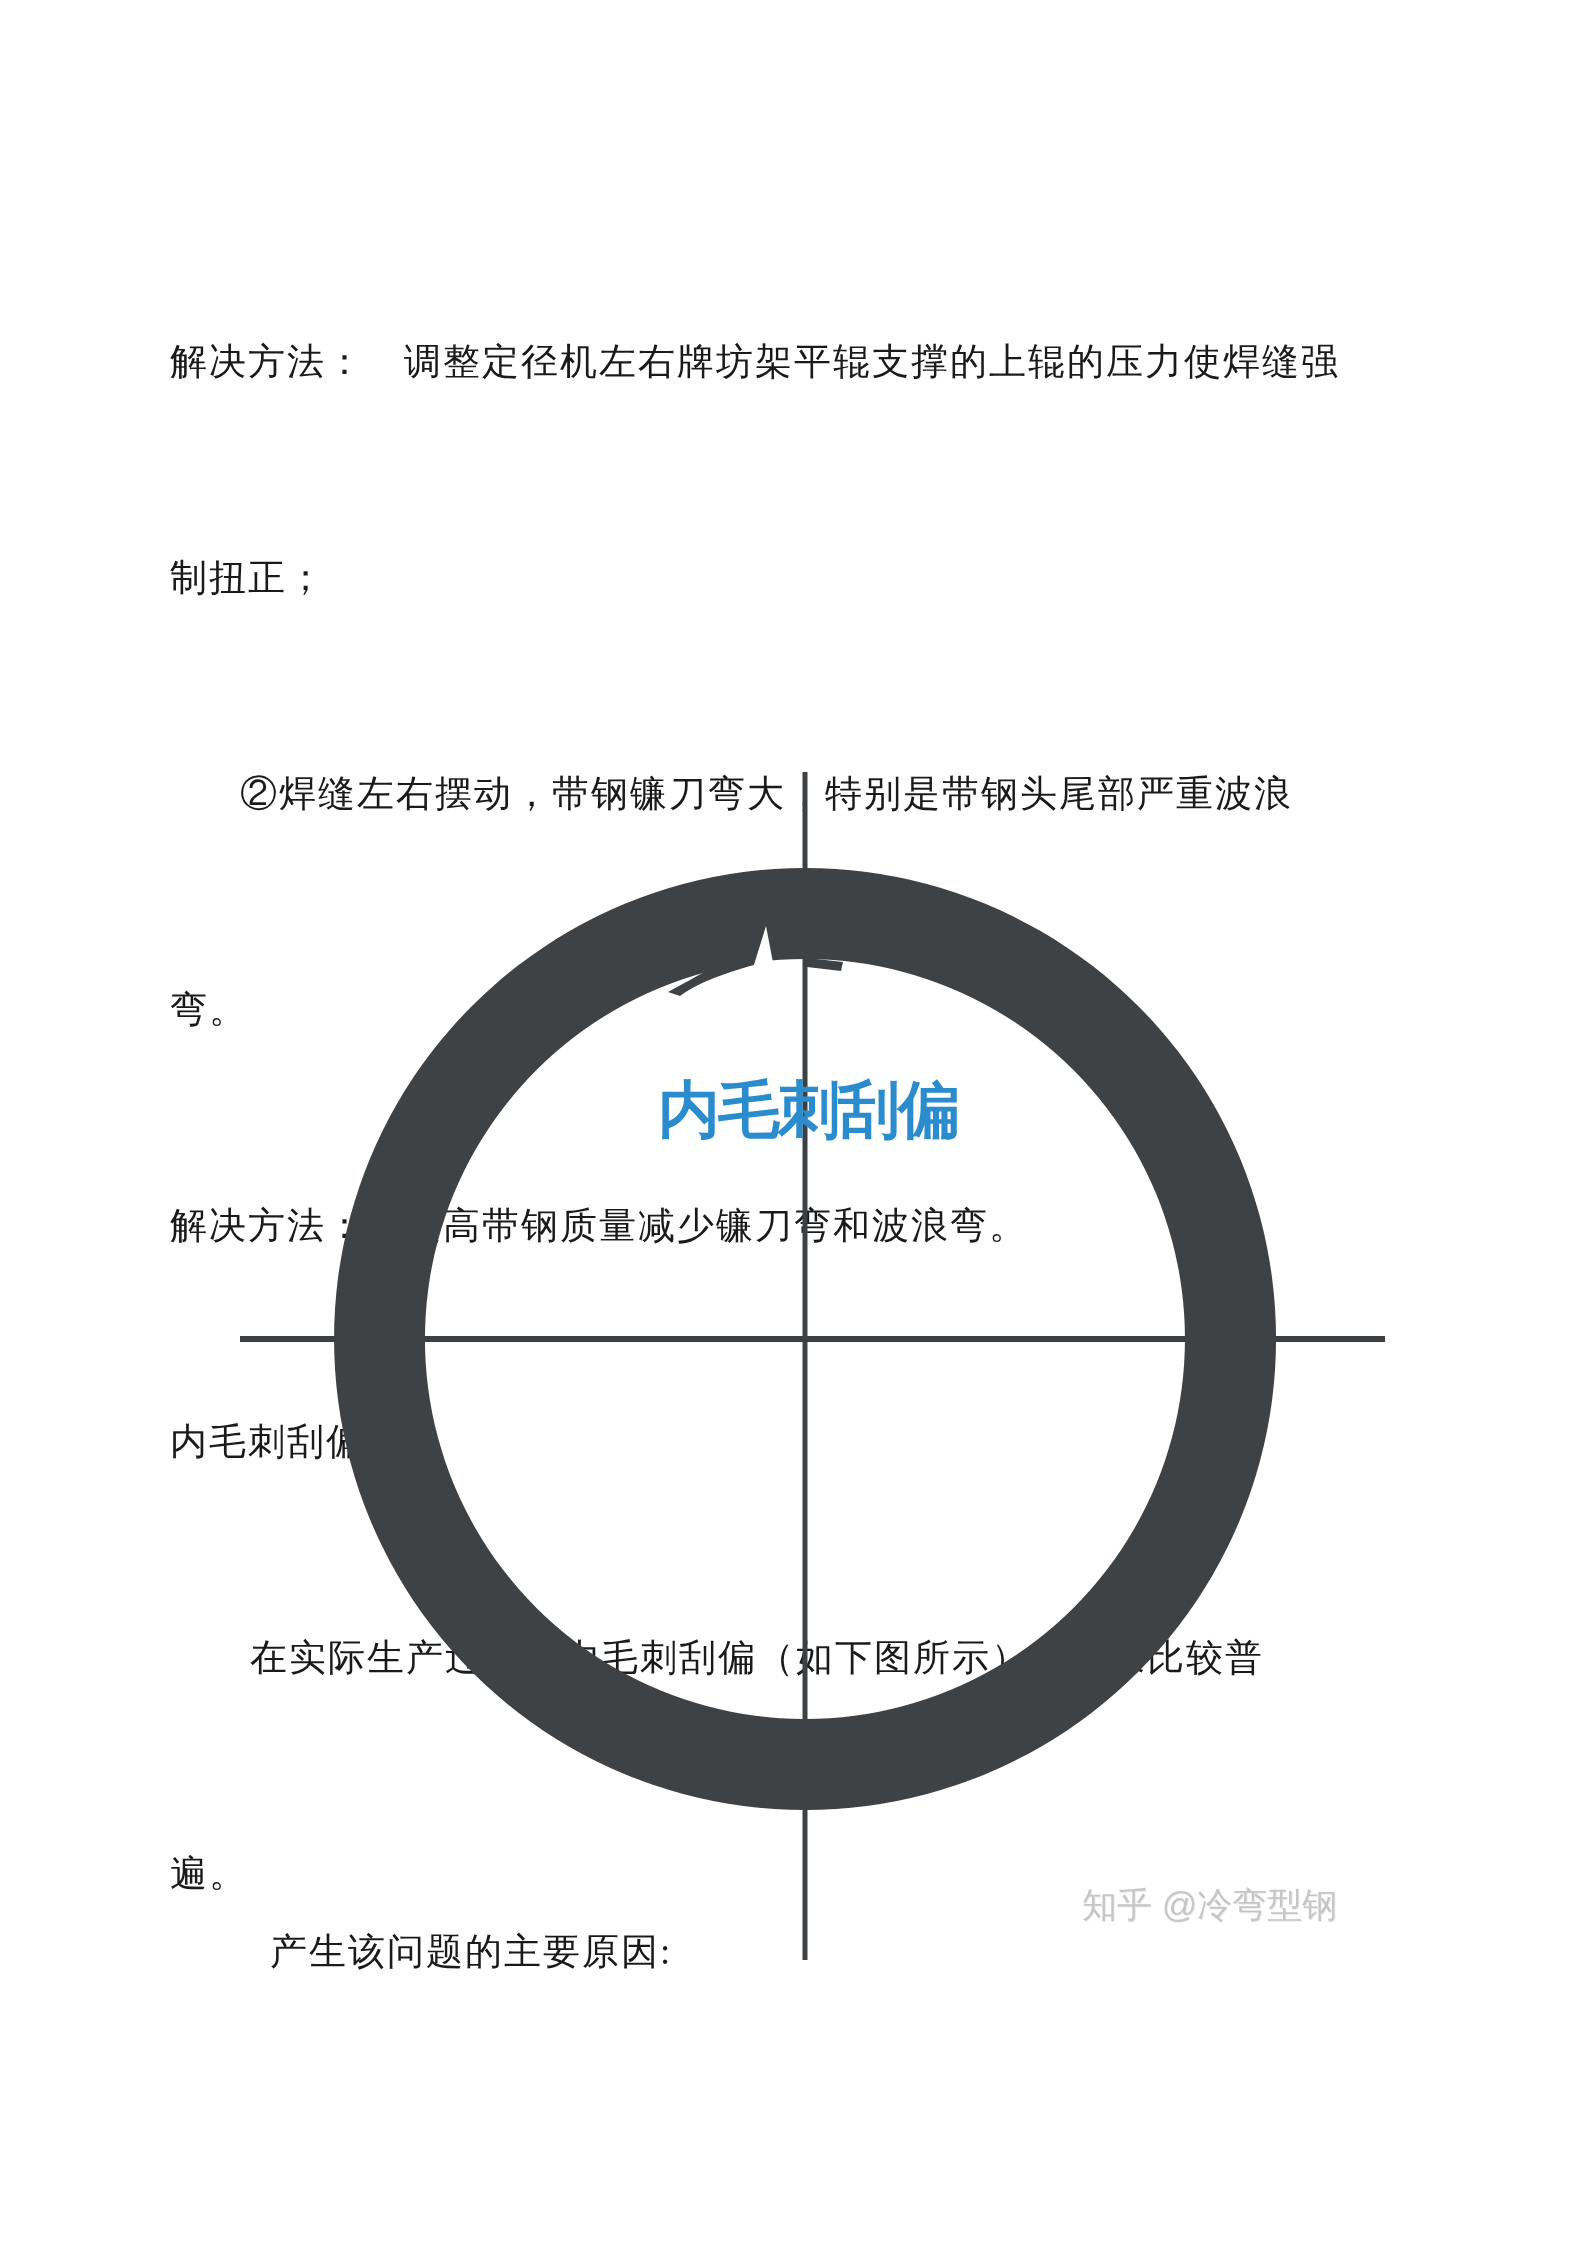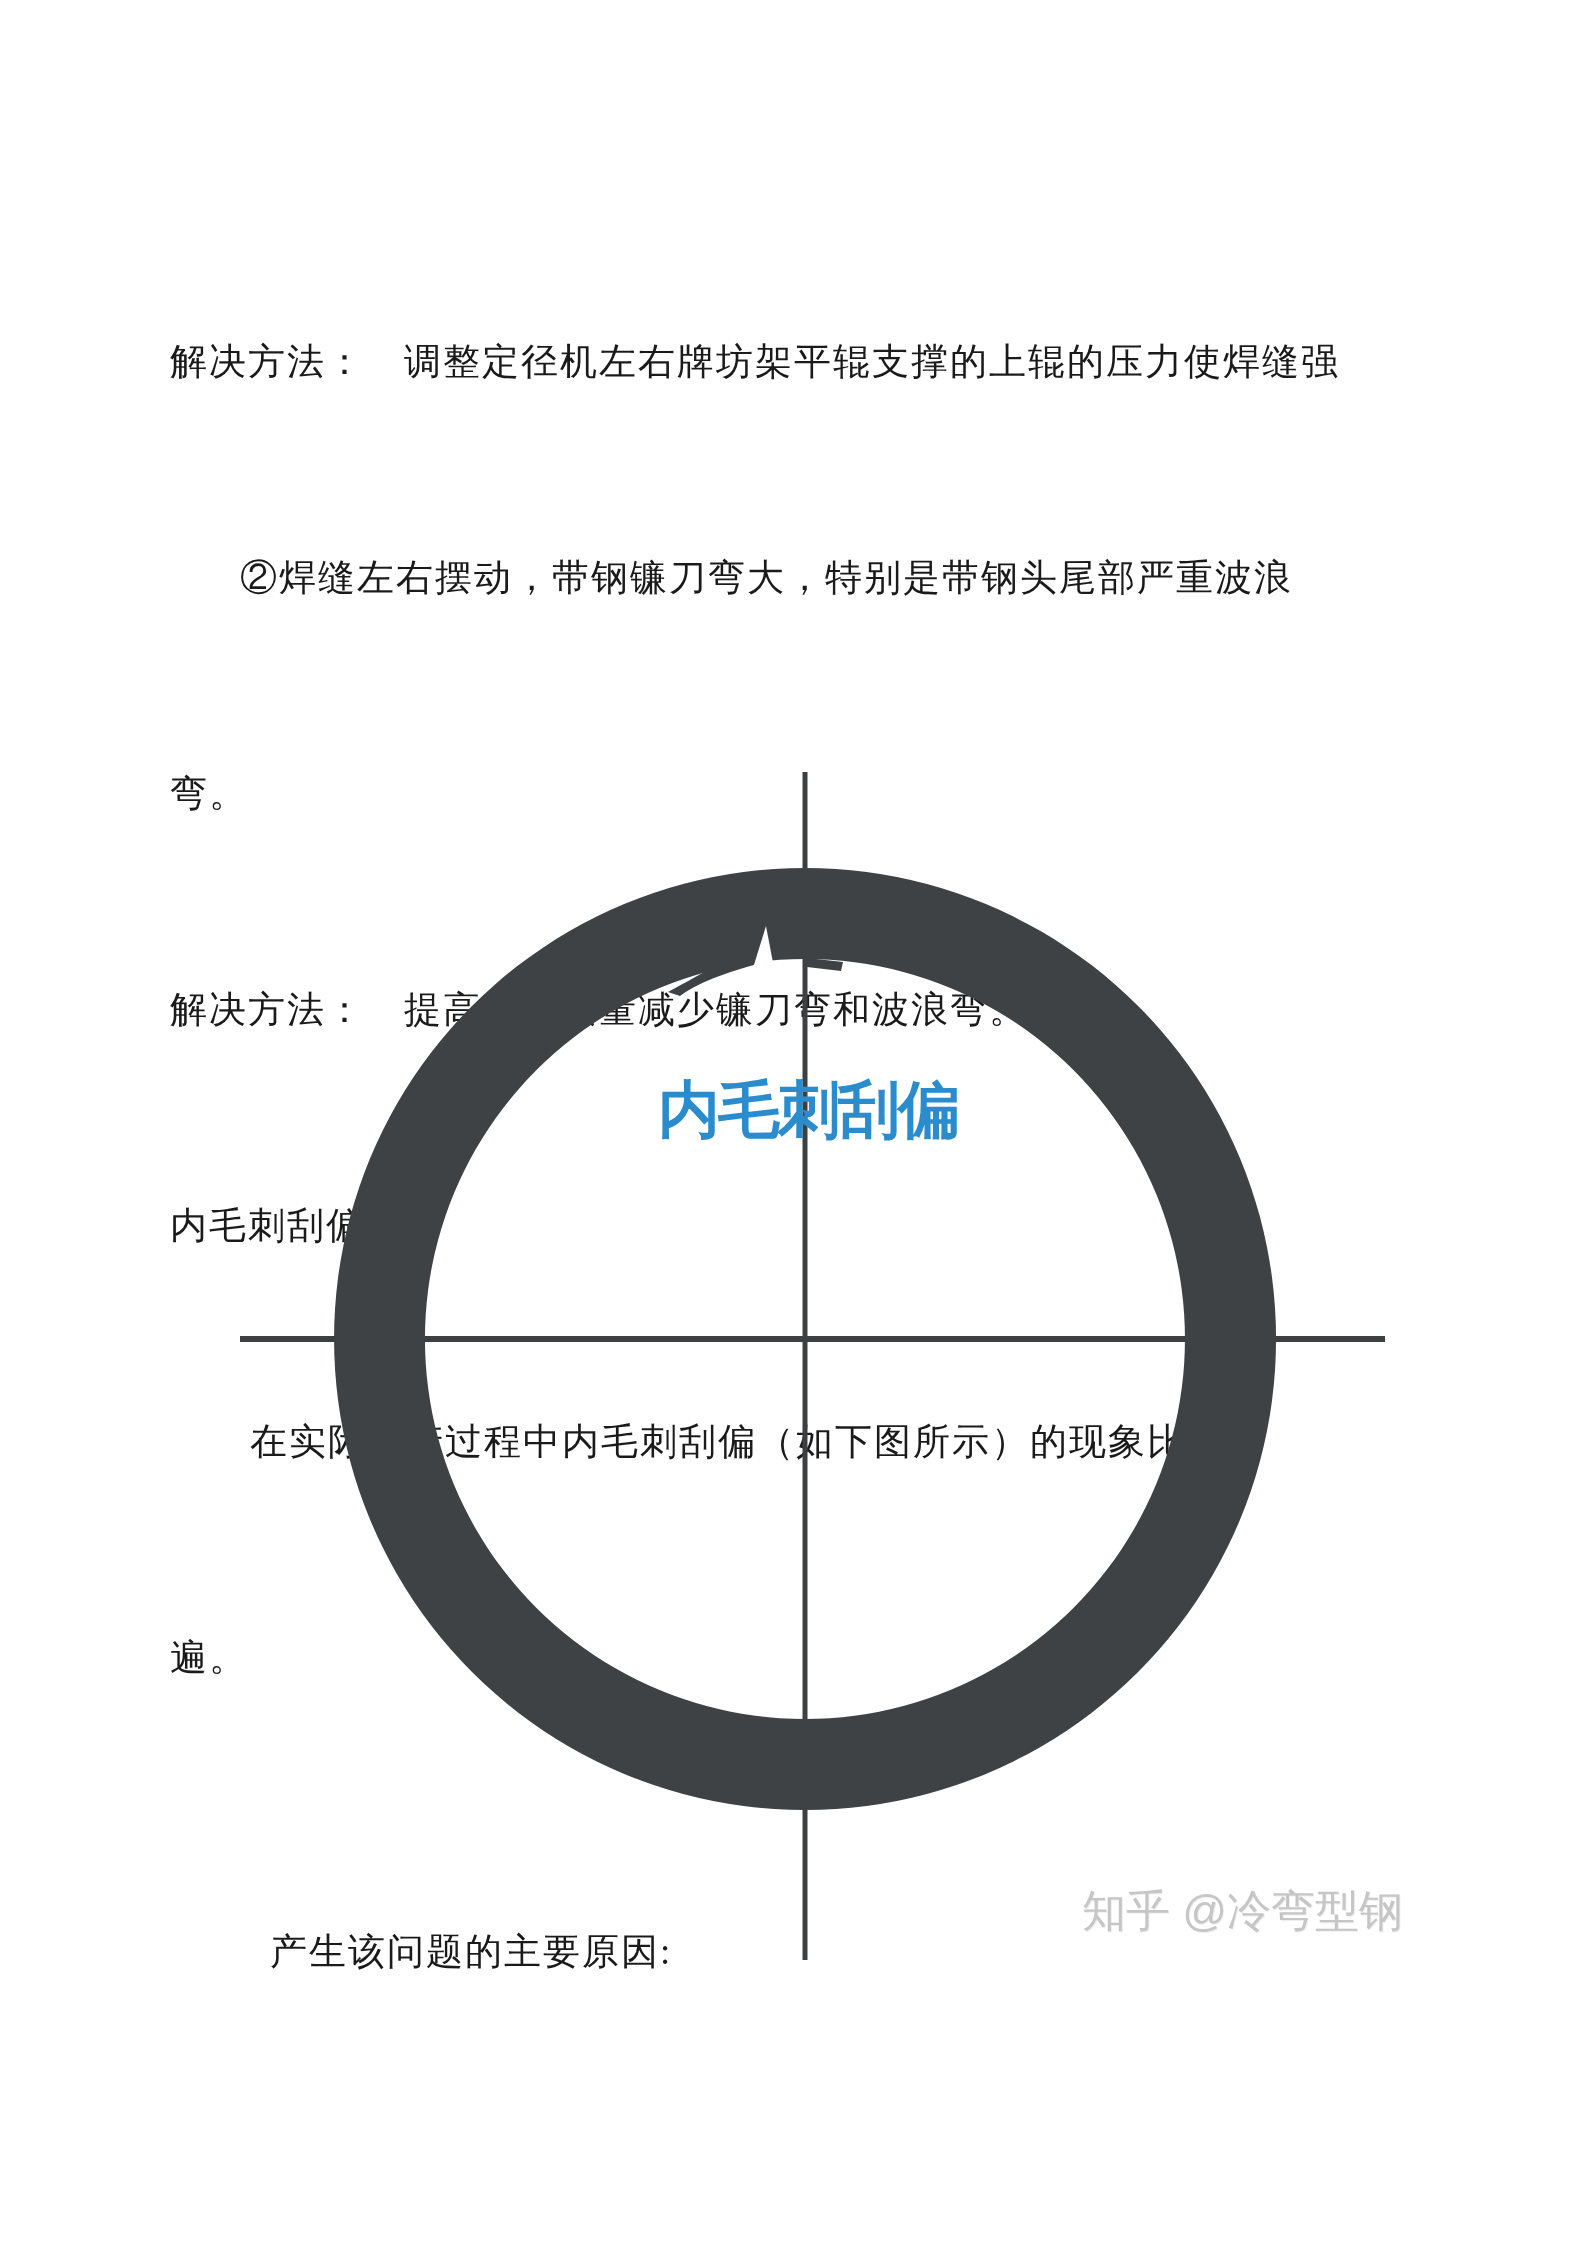--- a/index.html
+++ b/index.html
@@ -61,33 +61,34 @@
     font-size: 62px;
     letter-spacing: -2px;
     color: var(--label, #2b8ccd);
     white-space: nowrap;
   }
   .watermark {
     position: absolute;
     left: 1082px;
     top: 1882px;
     font-family: "Liberation Sans", "DejaVu Sans", sans-serif;
-    font-size: 44px;
+    font-size: 35px;
     color: var(--watermark, #c6c6c6);
     text-shadow: 1px 1px 0 #efefef;
     white-space: nowrap;
   }
 </style>
 </head>
 <body>
 
 <div id="page">
 
   <div class="textblock">
     <div class="line">解决方法：　调整定径机左右牌坊架平辊支撑的上辊的压力使焊缝强</div>
+    <div class="line">制扭正；</div>
     <div class="line indent-2">②焊缝左右摆动，带钢镰刀弯大，特别是带钢头尾部严重波浪</div>
     <div class="line">弯。</div>
     <div class="line">解决方法：　提高带钢质量减少镰刀弯和波浪弯。</div>
     <div class="line">内毛刺刮偏</div>
     <div class="line indent-2b">在实际生产过程中内毛刺刮偏（如下图所示）的现象比较普</div>
     <div class="line">遍。</div>
   </div>
 
   <svg id="diagram-svg" viewBox="0 0 1587 2245">
 

